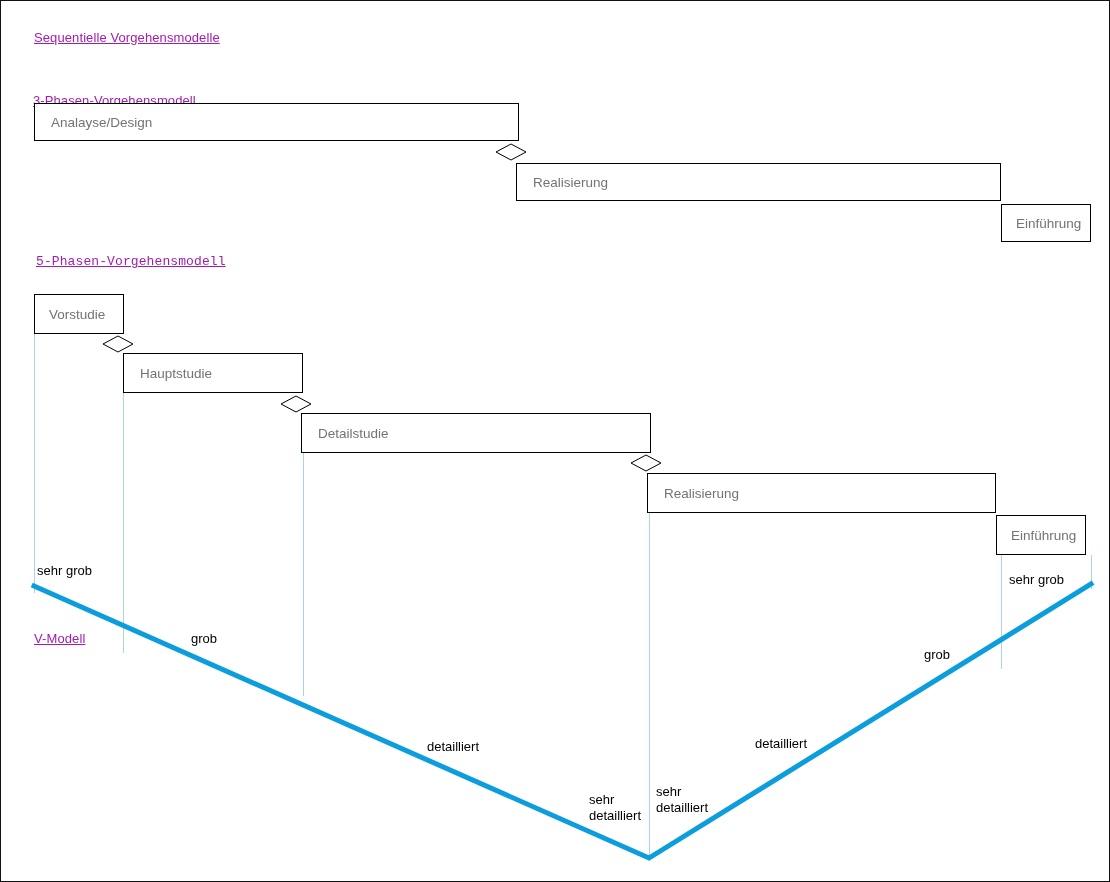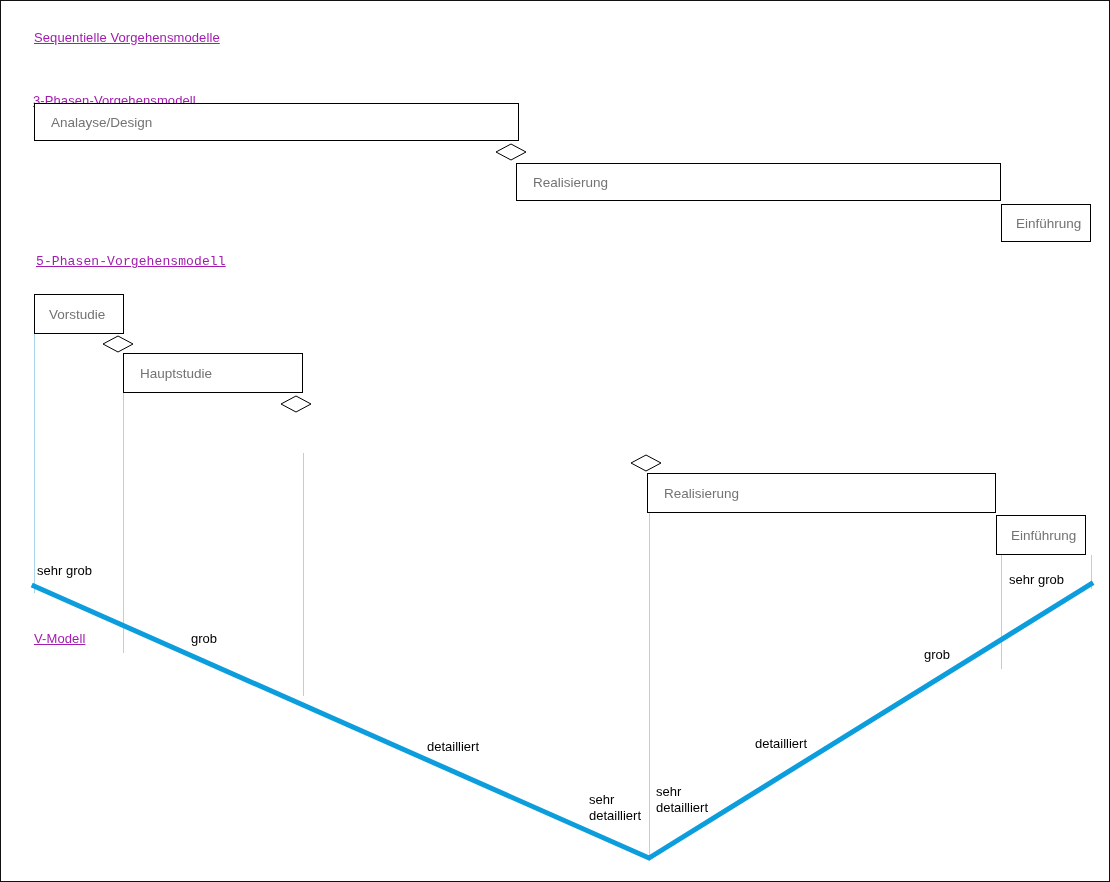--- a/index.html
+++ b/index.html
@@ -98,20 +98,23 @@
   </div>
 
   <div class="phase-box small" style="left:33px; top:293px; width:90px; height:40px;">
     <span class="lbl">Vorstudie</span>
   </div>
 
   <div class="phase-box" style="left:122px; top:352px; width:180px; height:40px;">
     <span class="lbl">Hauptstudie</span>
   </div>
 
+  <div class="phase-box" style="left:300px; top:412px; width:350px; height:40px;">
+    <span class="lbl">Detailstudie</span>
+  </div>
 
   <div class="phase-box" style="left:646px; top:472px; width:349px; height:40px;">
     <span class="lbl">Realisierung</span>
   </div>
 
   <div class="phase-box small" style="left:995px; top:514px; width:90px; height:40px;">
     <span class="lbl">Einführung</span>
   </div>
 
   <div class="vline" style="left:33px; top:333px; height:259px;"></div>

